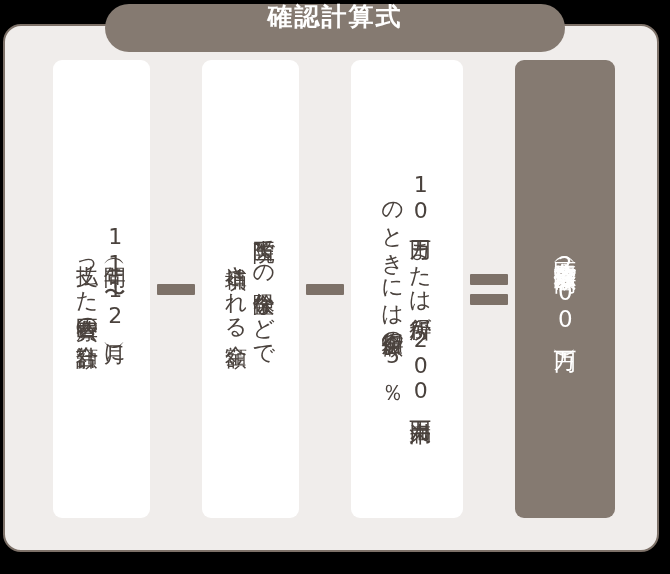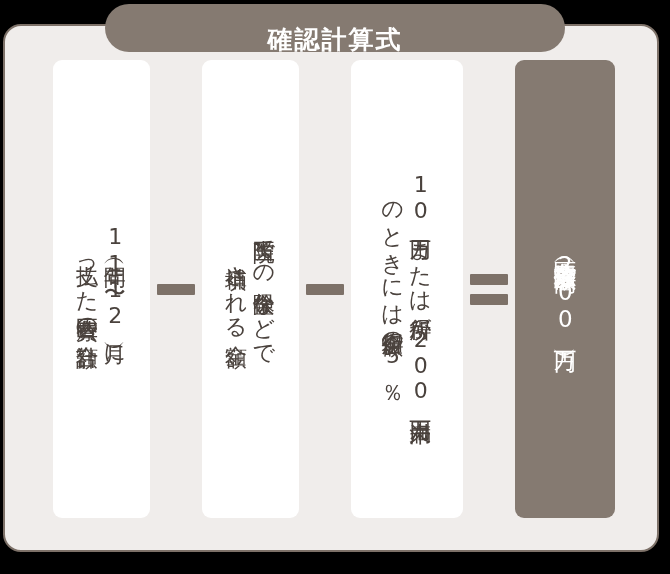--- a/index.html
+++ b/index.html
@@ -37,21 +37,21 @@
   
   .title-pill {
     position: absolute;
     left: 105px;
     top: 4px;
     width: 460px;
     height: 48px;
     background: #857a71;
     border-radius: 26px;
     display: flex;
-    align-items: flex-end;
+    align-items: flex-start;
     justify-content: center;
     z-index: 5;
   }
   .title-text {
     color: #ffffff;
     font-size: 25px;
     font-weight: bold;
     letter-spacing: 2px;
     line-height: 1;
     white-space: nowrap;

